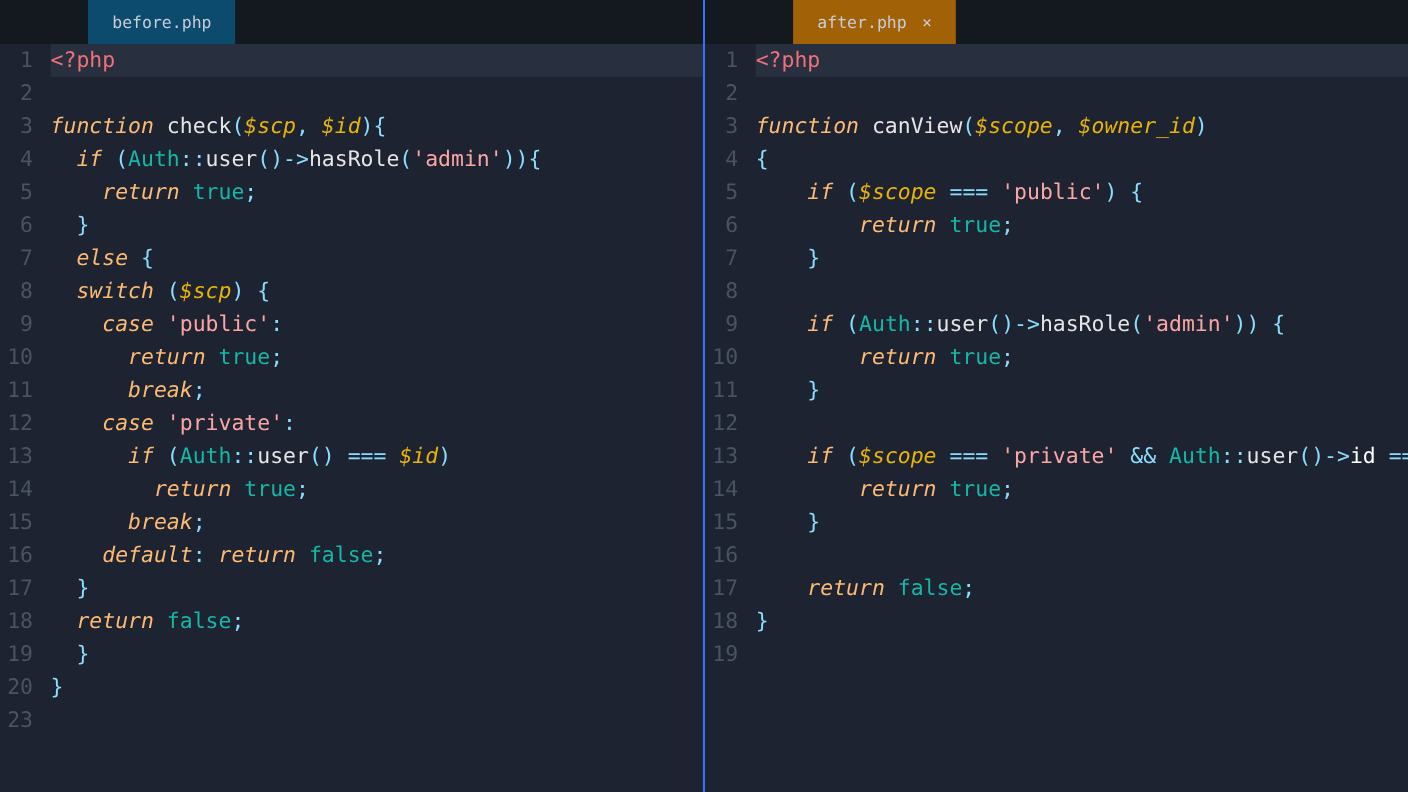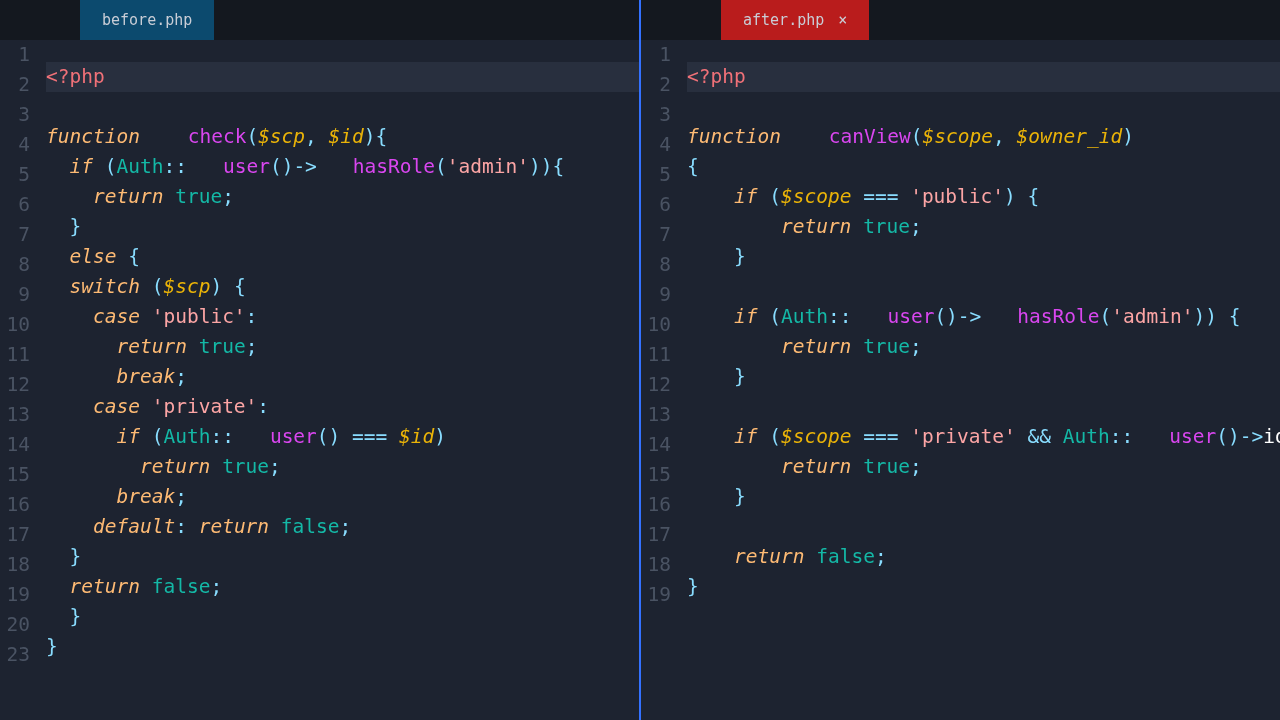--- a/index.html
+++ b/index.html
@@ -1,34 +1,34 @@
 <!DOCTYPE html>
 <html><head>
 <meta charset="utf-8">
 <style>
   html,body{margin:0;padding:0;height:100%;background:#1d2330;font-family:Menlo,Consolas,"DejaVu Sans Mono",monospace;color:#c9cdd6;}
   .editor-split{display:flex;width:1280px;height:720px;}
   .pane{flex:1;display:flex;flex-direction:column;min-width:0;}
   .pane.left{border-right:2px solid #3371ff;}
   .tab-bar{height:40px;background:#14181f;display:flex;align-items:stretch;}
   .tab{display:flex;align-items:center;gap:14px;padding:0 22px;color:#c9cdd6;font-size:15px;}
-  .tab.active{background:#b91c1c;}
+  .tab.active{background:#a16207;}
   .tab.inactive{background:#0c4a6e;}
   .tab-filler{flex:1;background:#14181f;}
   .close-icon{font-size:15px;color:#c9cdd6;line-height:1;}
   .code-area{flex:1;overflow:hidden;display:flex;font-size:19.5px;line-height:30px;}
   .gutter{background:#1d2330;color:#4a5363;text-align:right;padding:0 10px 0 0;user-select:none;width:30px;}
   .gutter div{height:30px;}
   .code{flex:1;padding-left:6px;white-space:pre;overflow:hidden;}
   .code .row{height:30px;}
-  .code .row.hl{background:#282f3e;margin-top:22px;}
+  .code .row.hl{background:#282f3e;}
   
   .t-tag{color:#f07178;}          
   .t-kw{color:#fdba74;font-style:italic;}           
-  .t-fn{color:#d946ef;margin-left:36px;}           
+  .t-fn{color:#e5e5e5;}           
   .t-cls{color:#14b8a6;}          
   .t-var{color:#eab308;font-style:italic;}          
   .t-str{color:#fca5a5;}          
   .t-pn{color:#89ddff;}           
   .t-op{color:#89ddff;}           
   .t-id{color:#ffffff;}           
 </style>
 </head>
 <body>
 

